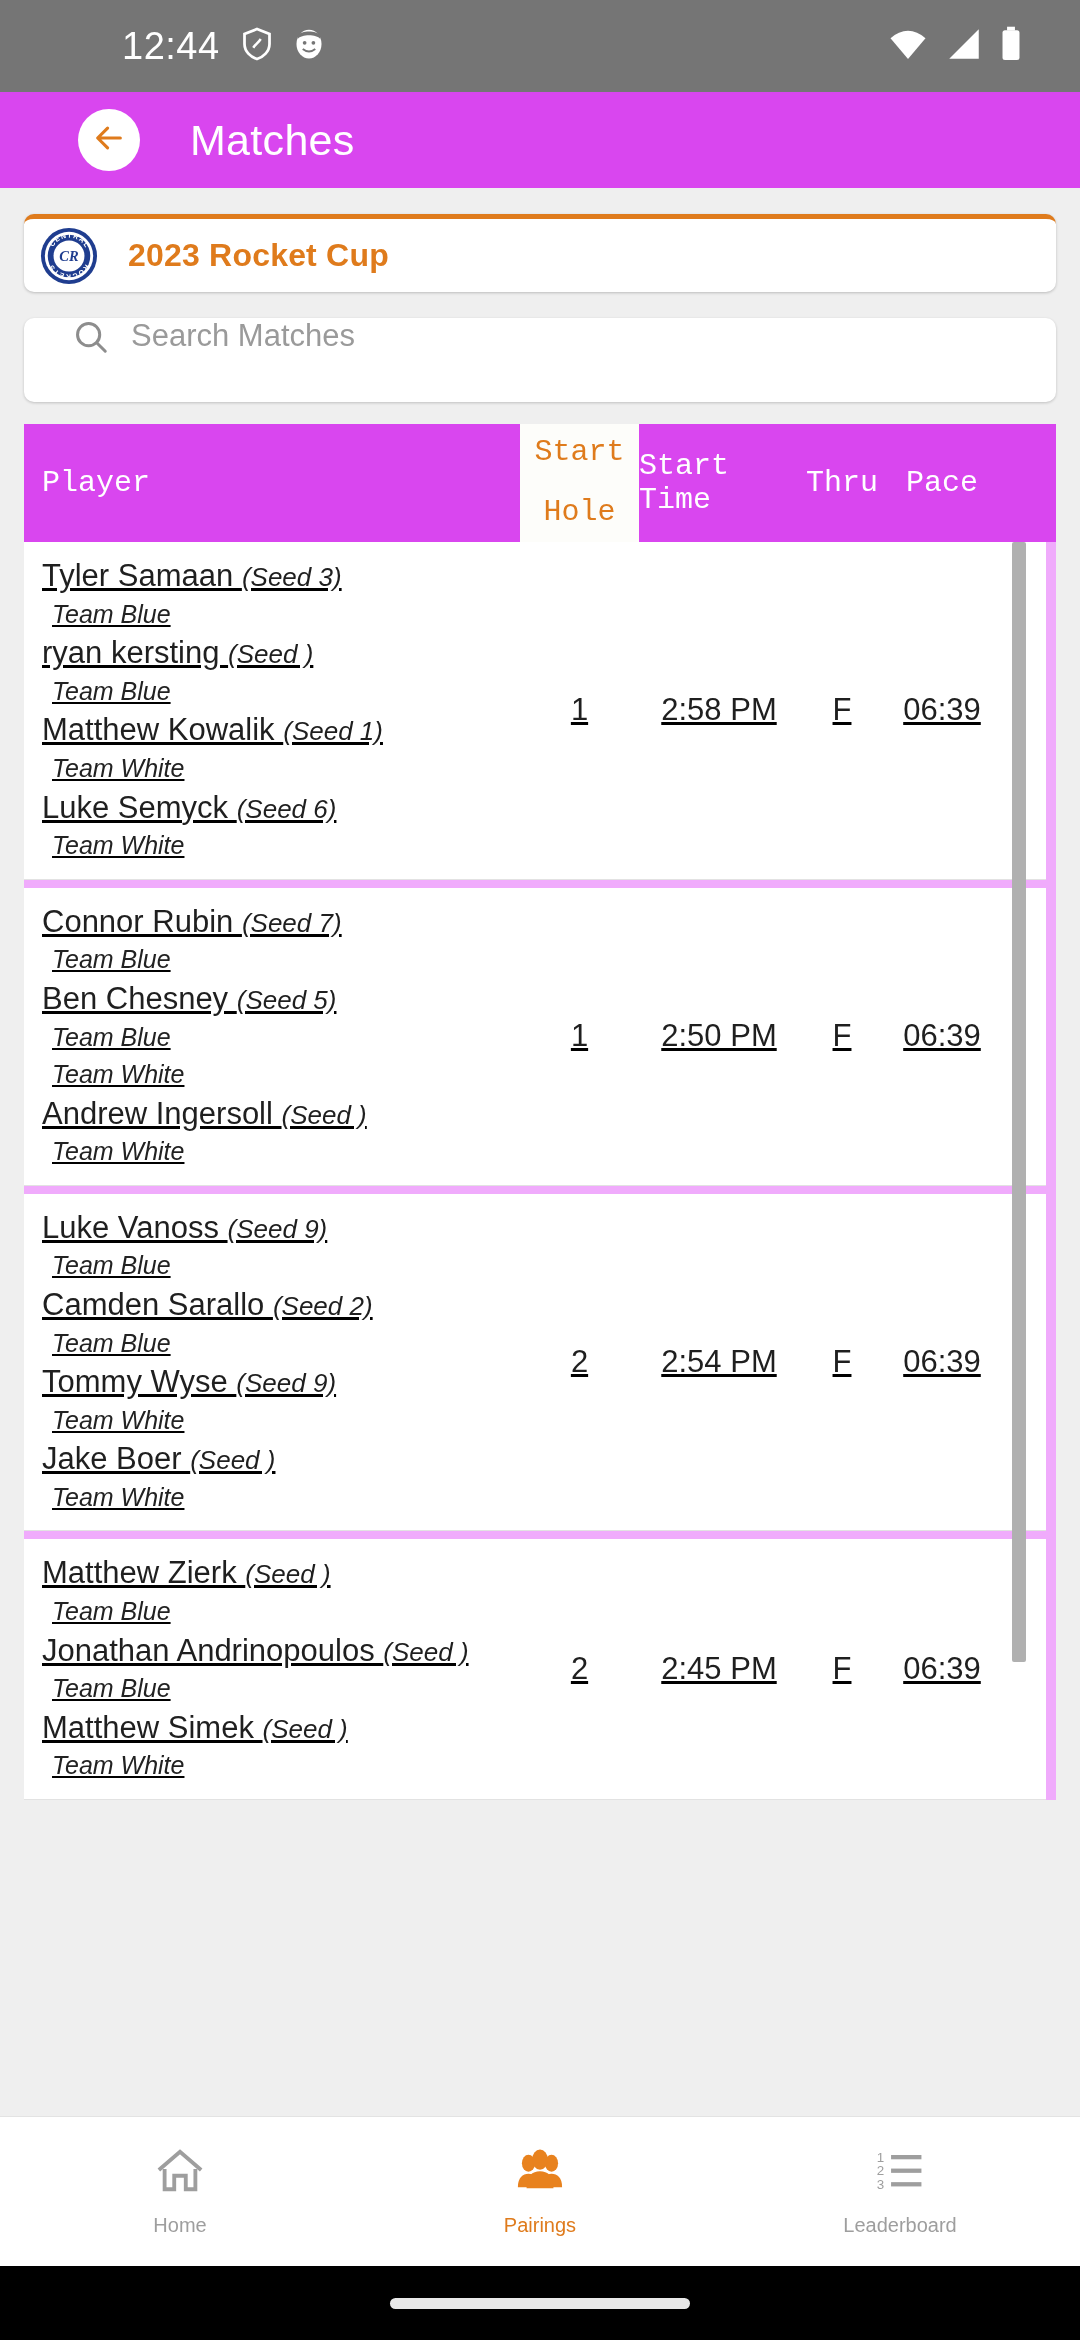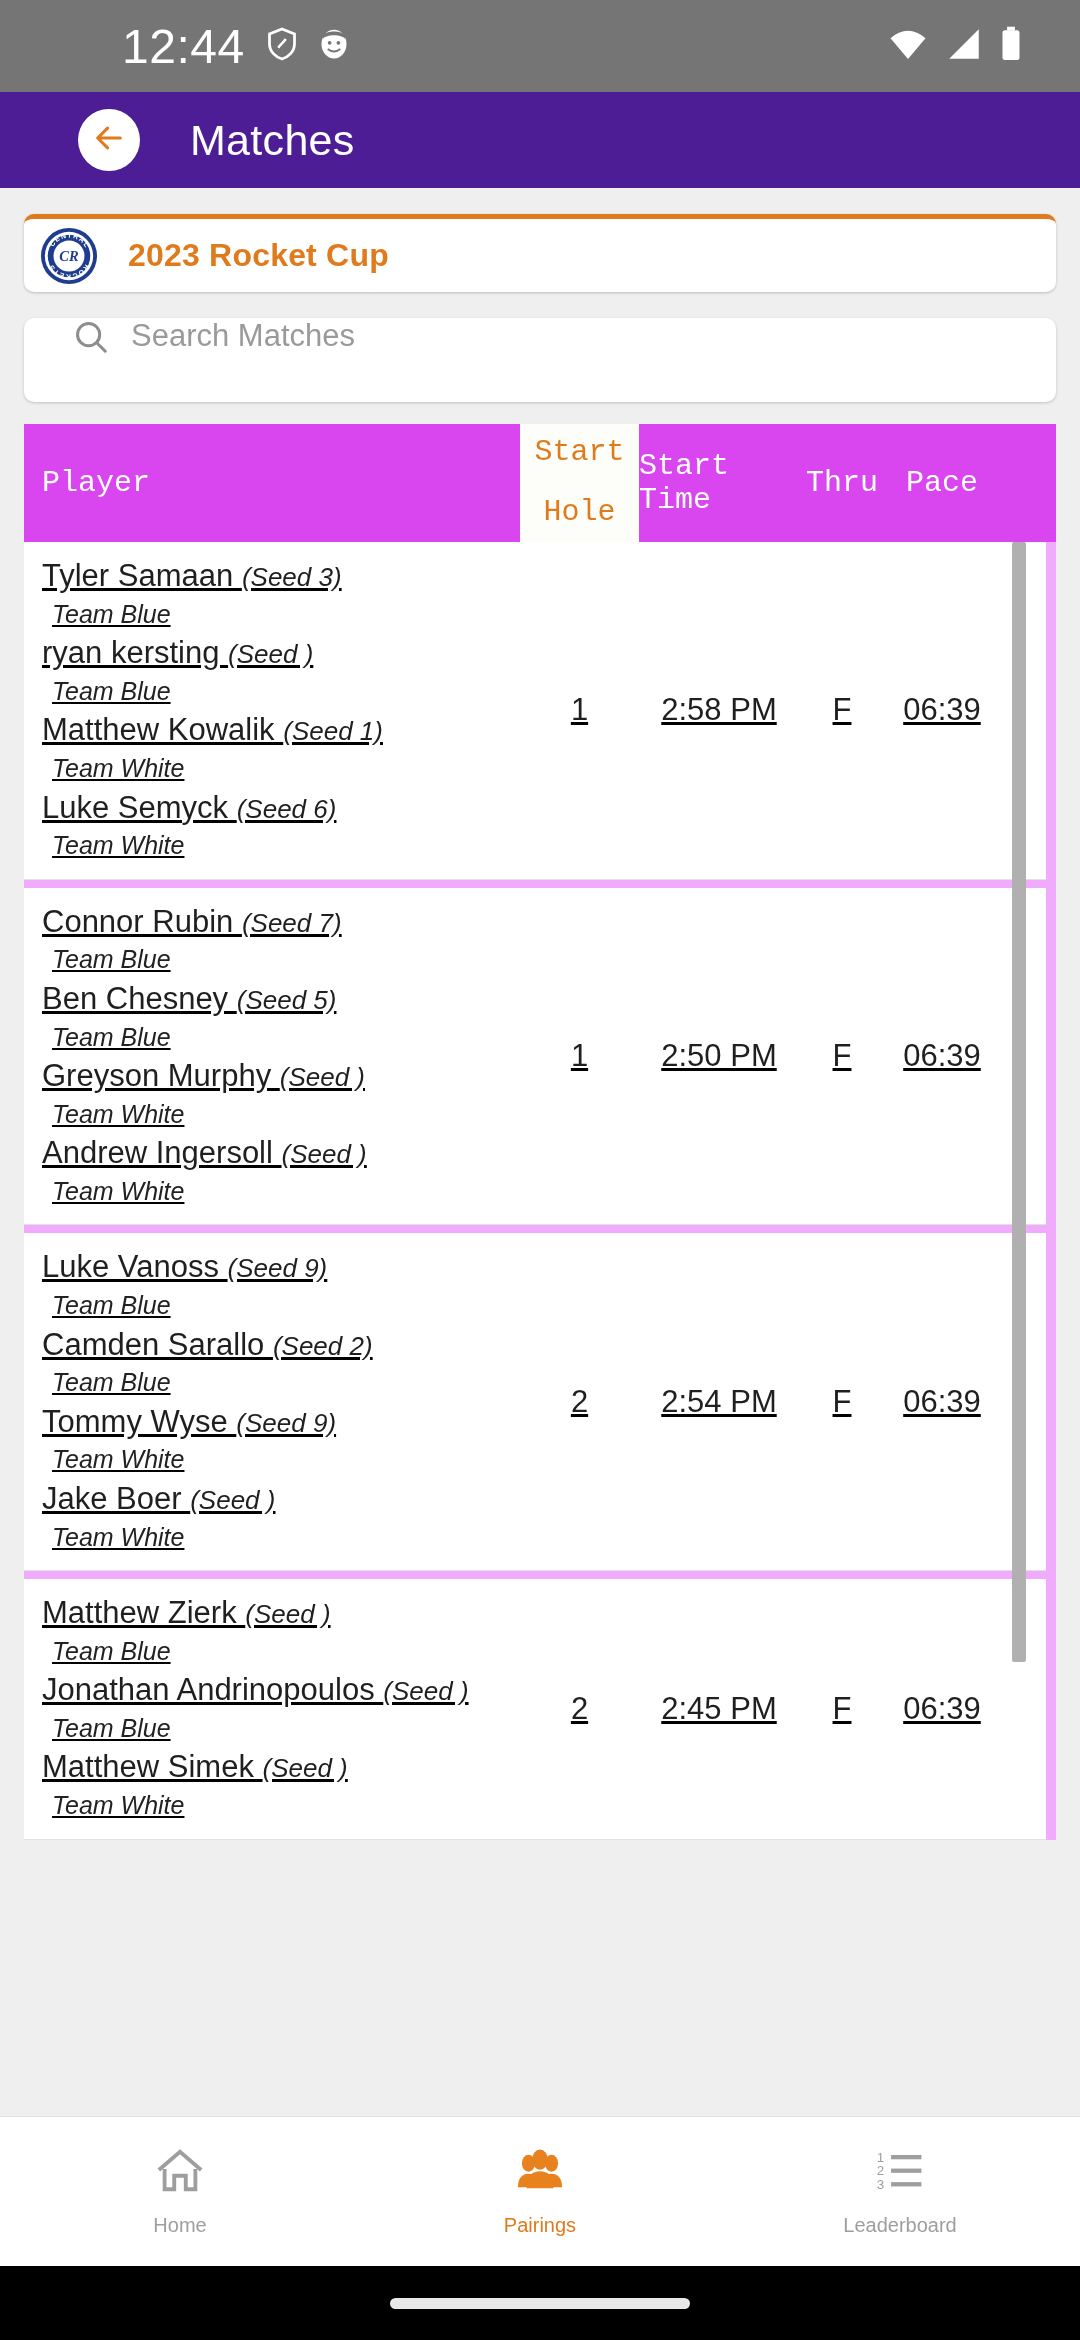--- a/index.html
+++ b/index.html
@@ -11,27 +11,27 @@
   }
 
   
   .statusbar {
     height: 92px; background: #757575;
     display: flex; align-items: center;
     padding: 0 36px;
     color: #ffffff;
   }
   .sb-left { display: flex; align-items: center; gap: 22px; padding-left: 86px; }
-  .sb-time { font-size: 48px; letter-spacing: .5px; }
+  .sb-time { font-size: 38px; letter-spacing: .5px; }
   .sb-right { margin-left: auto; display: flex; align-items: center; gap: 18px; padding-right: 22px;}
   .sb-icon { display: block; }
 
   
   .appbar {
-    height: 96px; background: #4c1d95;
+    height: 96px; background: #d946ef;
     display: flex; align-items: center;
     padding-left: 78px; gap: 50px;
   }
   .backbtn {
     width: 62px; height: 62px; border-radius: 50%;
     background: #ffffff;
     display: flex; align-items: center; justify-content: center;
     flex: 0 0 auto;
   }
   .appbar-title {
@@ -271,21 +271,20 @@
             <div class="cell-num c-time">2:58 PM</div>
             <div class="cell-num c-thru">F</div>
             <div class="cell-num c-pace">06:39</div>
           </div>
           <div class="trow">
             <div class="cell-players">
               <div class="p-line">Connor Rubin <span class="p-seed">(Seed 7)</span></div>
               <div class="p-team">Team Blue</div>
               <div class="p-line">Ben Chesney <span class="p-seed">(Seed 5)</span></div>
               <div class="p-team">Team Blue</div>
-              <div class="p-line">Greyson Murphy <span class="p-seed">(Seed )</span></div>
               <div class="p-team">Team White</div>
               <div class="p-line">Andrew Ingersoll <span class="p-seed">(Seed )</span></div>
               <div class="p-team">Team White</div>
             </div>
             <div class="cell-num c-hole">1</div>
             <div class="cell-num c-time">2:50 PM</div>
             <div class="cell-num c-thru">F</div>
             <div class="cell-num c-pace">06:39</div>
           </div>
           <div class="trow">

